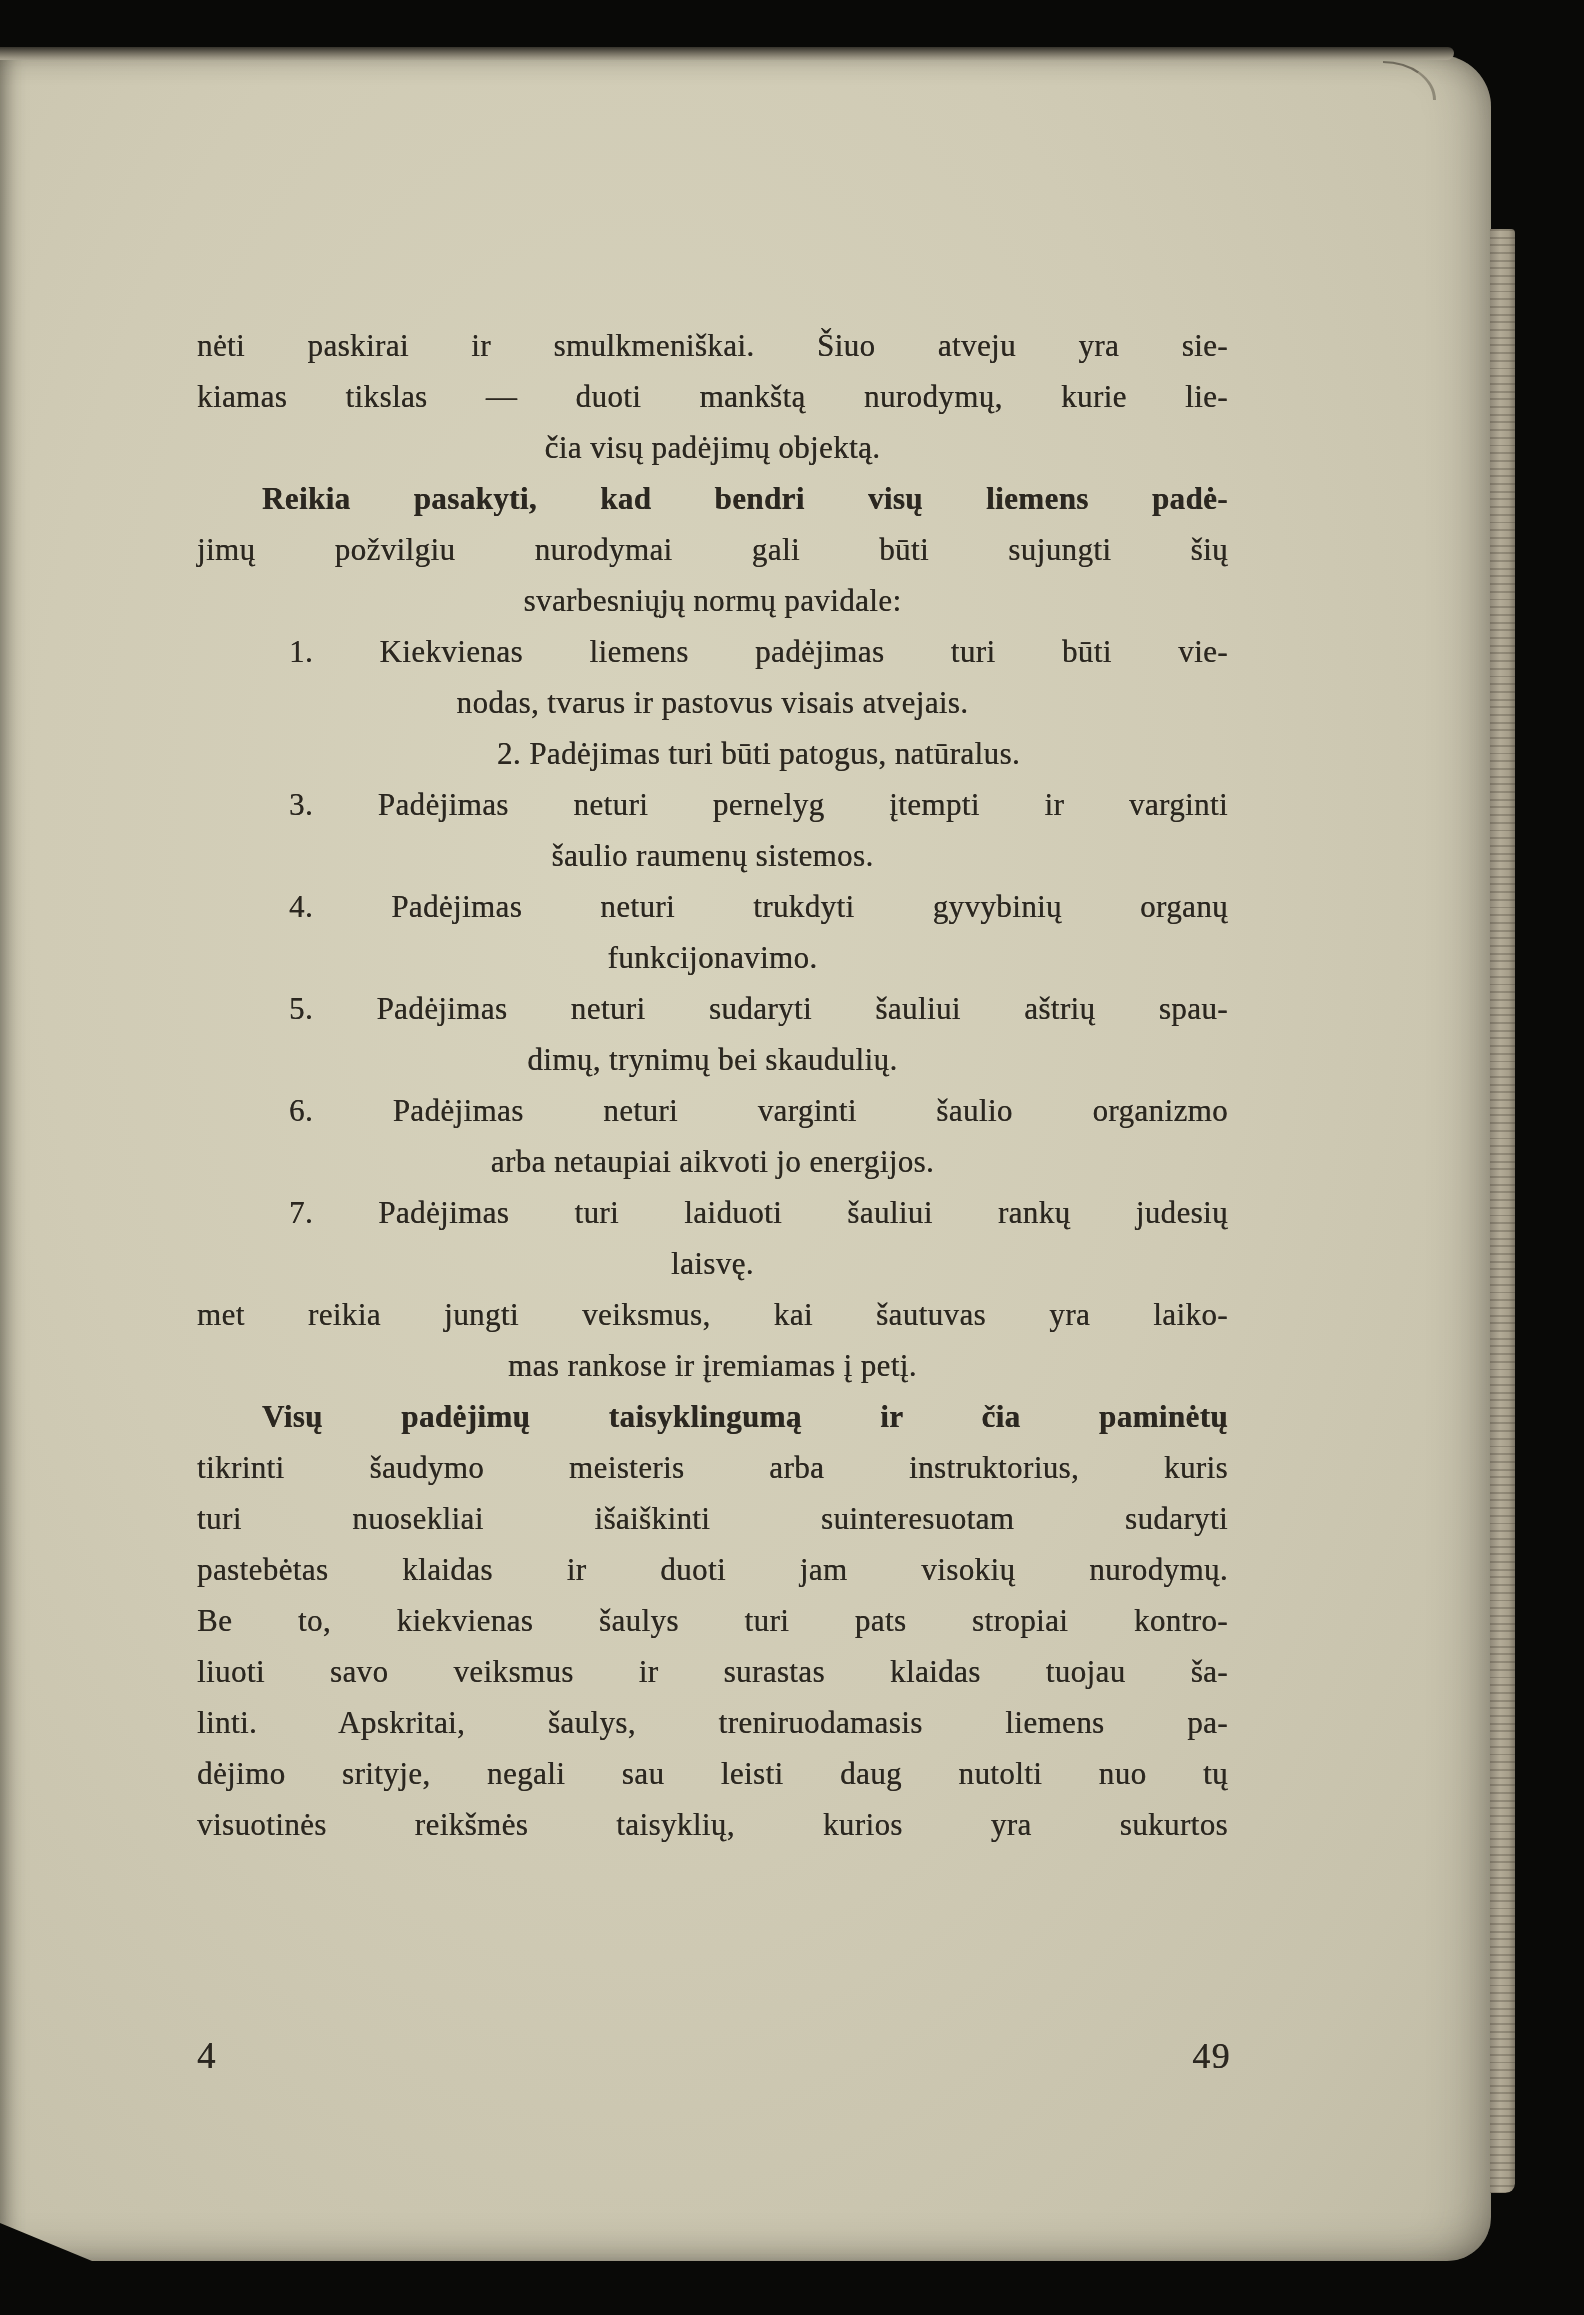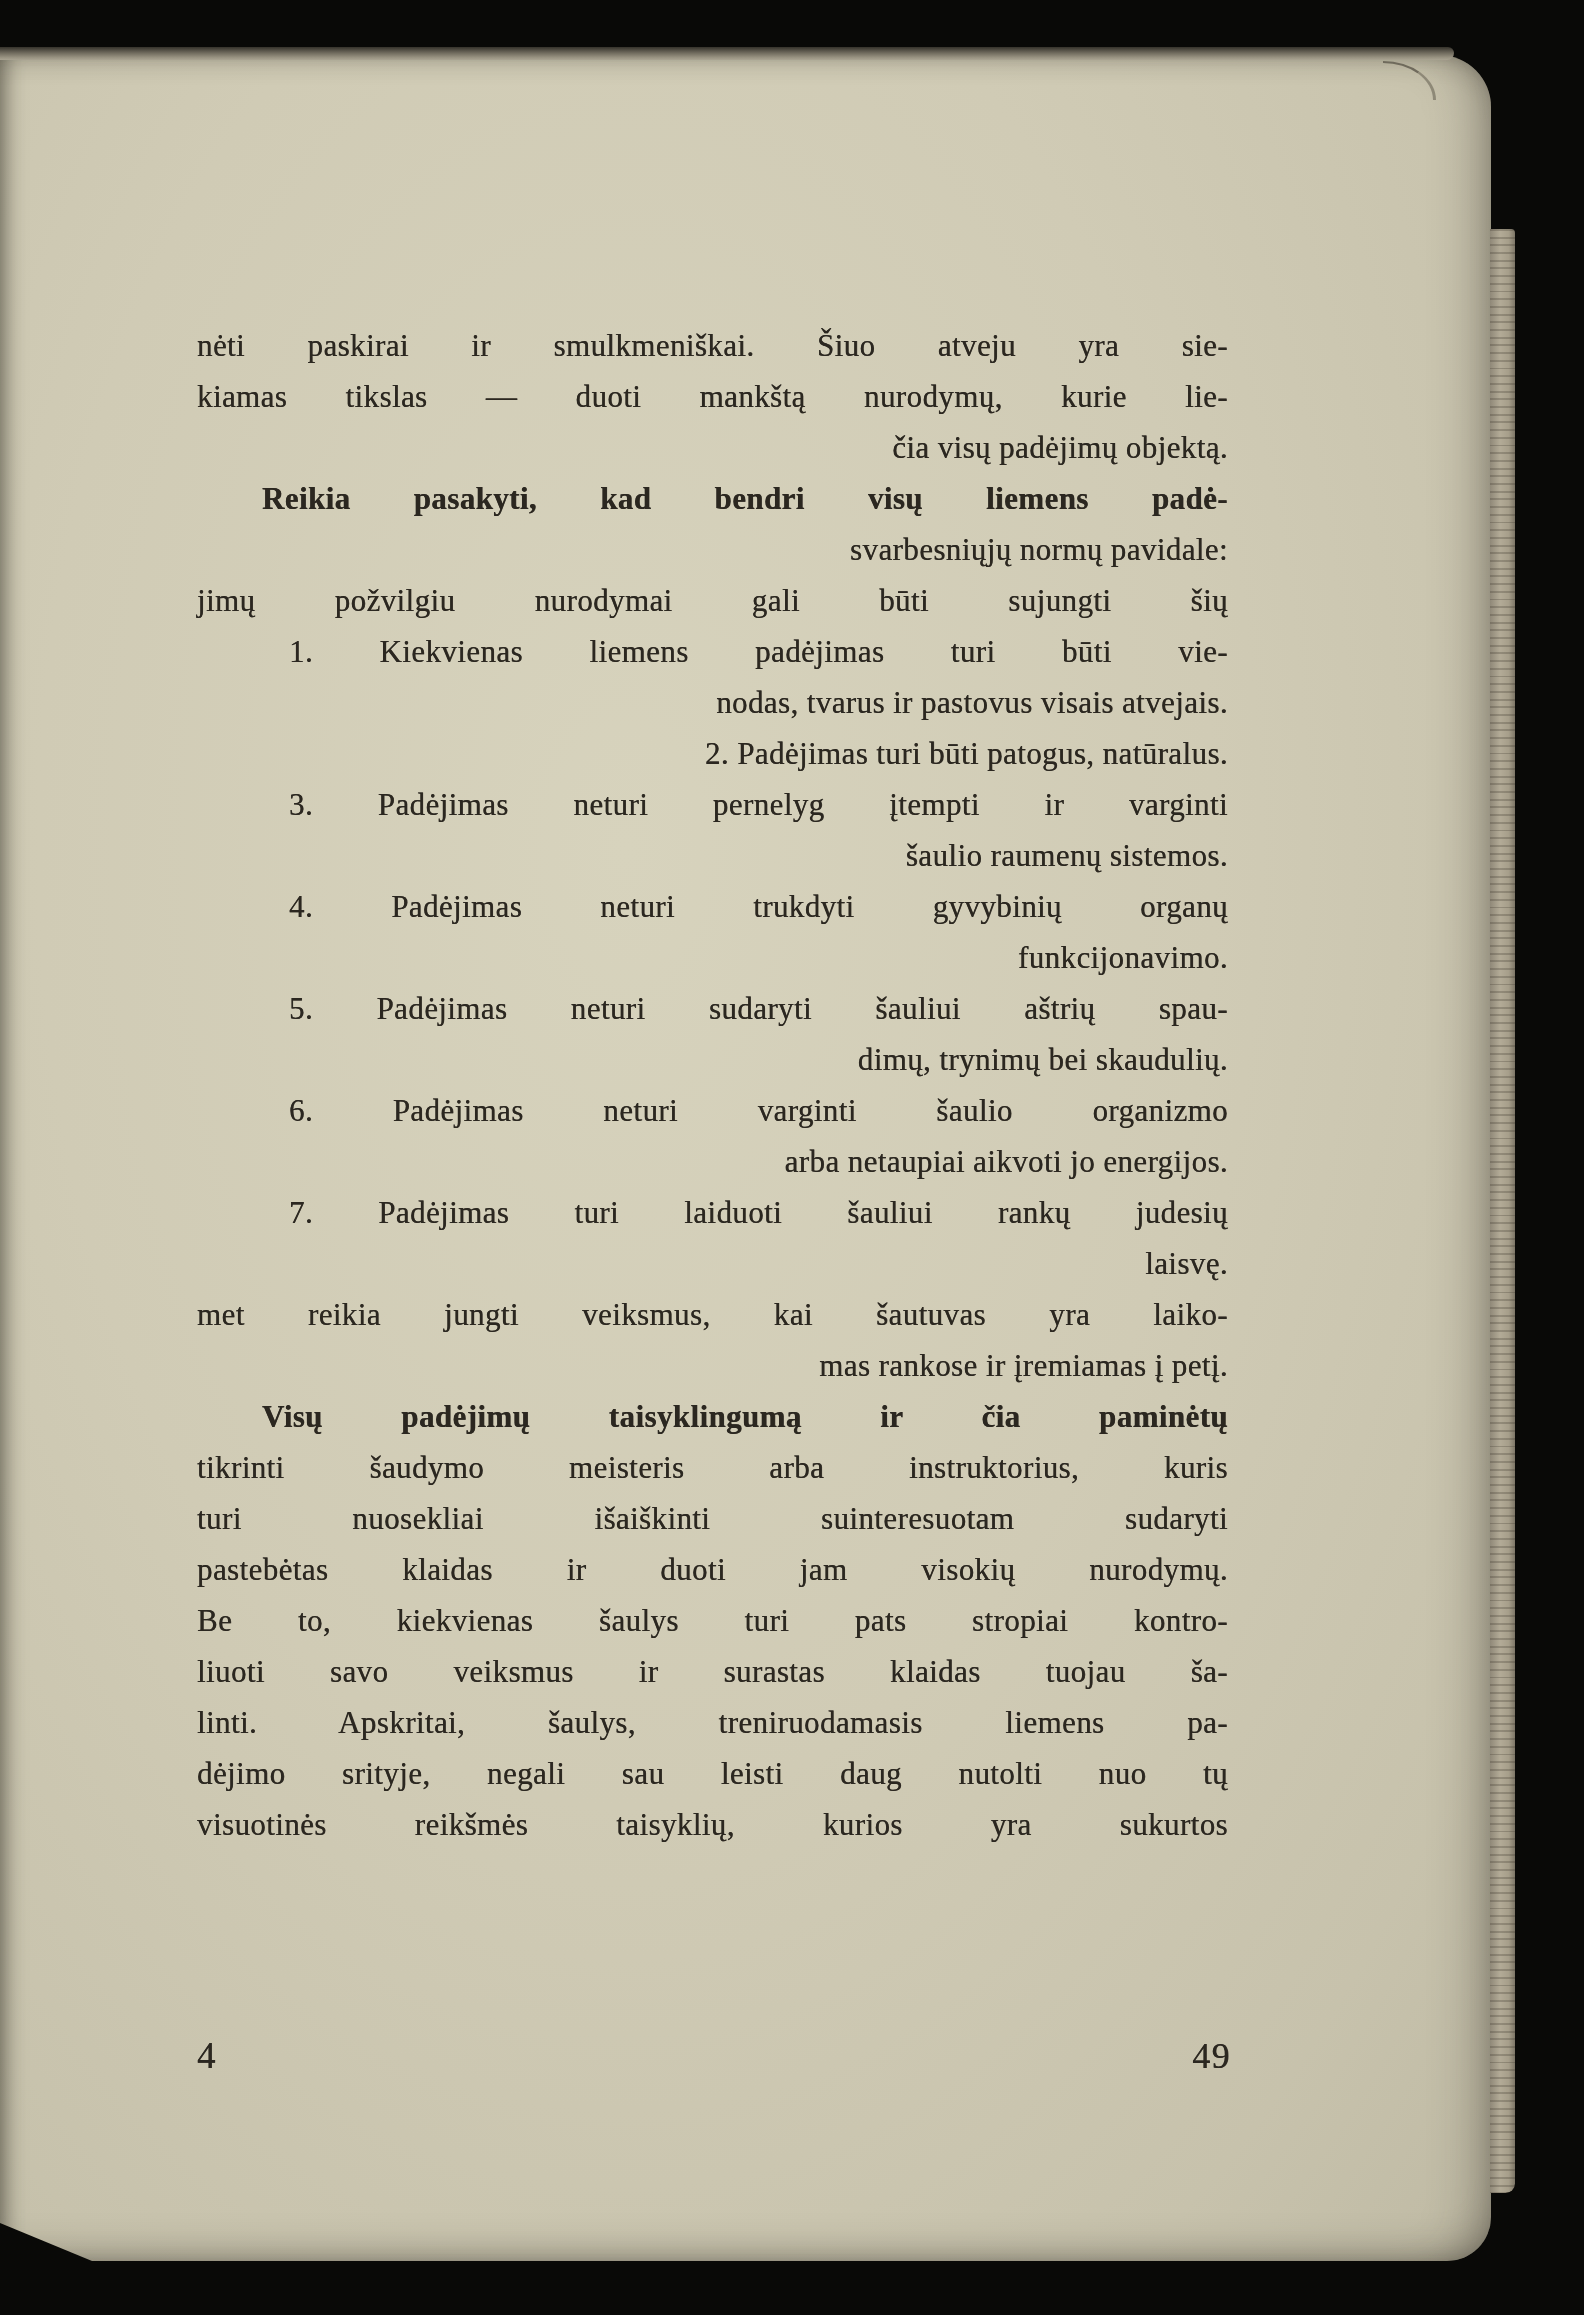--- a/index.html
+++ b/index.html
@@ -54,21 +54,21 @@
     z-index:4;
   }
   
   .text-block{
     position:absolute;left:197px;top:265px;width:1031px;
     font-size:31px;line-height:51px;
     color:#2b2720;
     letter-spacing:0.4px;
     text-shadow:0.3px 0.3px 0 rgba(43,39,32,.85);
   }
-  .line{text-align:right;}
+  .line{text-align:center;}
   .line.just{text-align:justify;text-align-last:justify;}
   .line.ind-p{text-indent:65px;font-weight:bold;}
   .line.ind-n{text-indent:92px;}
   .footer-row{
     position:absolute;left:197px;top:1979px;width:1034px;
     display:flex;justify-content:space-between;align-items:baseline;
     color:#2b2720;
     text-shadow:0.3px 0.3px 0 rgba(43,39,32,.85);
   }
   .sig-mark{font-size:37px;}
@@ -78,22 +78,22 @@
 <body>
 
 <div>
   <div class="top-edge"></div>
   <div class="page">
     <div class="text-block">
         <div class="line just">nėti paskirai ir smulkmeniškai. Šiuo atveju yra sie-</div>
         <div class="line just">kiamas tikslas — duoti mankštą nurodymų, kurie lie-</div>
         <div class="line">čia visų padėjimų objektą.</div>
         <div class="line just ind-p">Reikia pasakyti, kad bendri visų liemens padė-</div>
+        <div class="line just">jimų požvilgiu nurodymai gali būti sujungti šių</div>
         <div class="line">svarbesniųjų normų pavidale:</div>
-        <div class="line just">jimų požvilgiu nurodymai gali būti sujungti šių</div>
         <div class="line just ind-n">1. Kiekvienas liemens padėjimas turi būti vie-</div>
         <div class="line">nodas, tvarus ir pastovus visais atvejais.</div>
         <div class="line ind-n">2. Padėjimas turi būti patogus, natūralus.</div>
         <div class="line just ind-n">3. Padėjimas neturi pernelyg įtempti ir varginti</div>
         <div class="line">šaulio raumenų sistemos.</div>
         <div class="line just ind-n">4. Padėjimas neturi trukdyti gyvybinių organų</div>
         <div class="line">funkcijonavimo.</div>
         <div class="line just ind-n">5. Padėjimas neturi sudaryti šauliui aštrių spau-</div>
         <div class="line">dimų, trynimų bei skaudulių.</div>
         <div class="line just ind-n">6. Padėjimas neturi varginti šaulio organizmo</div>

